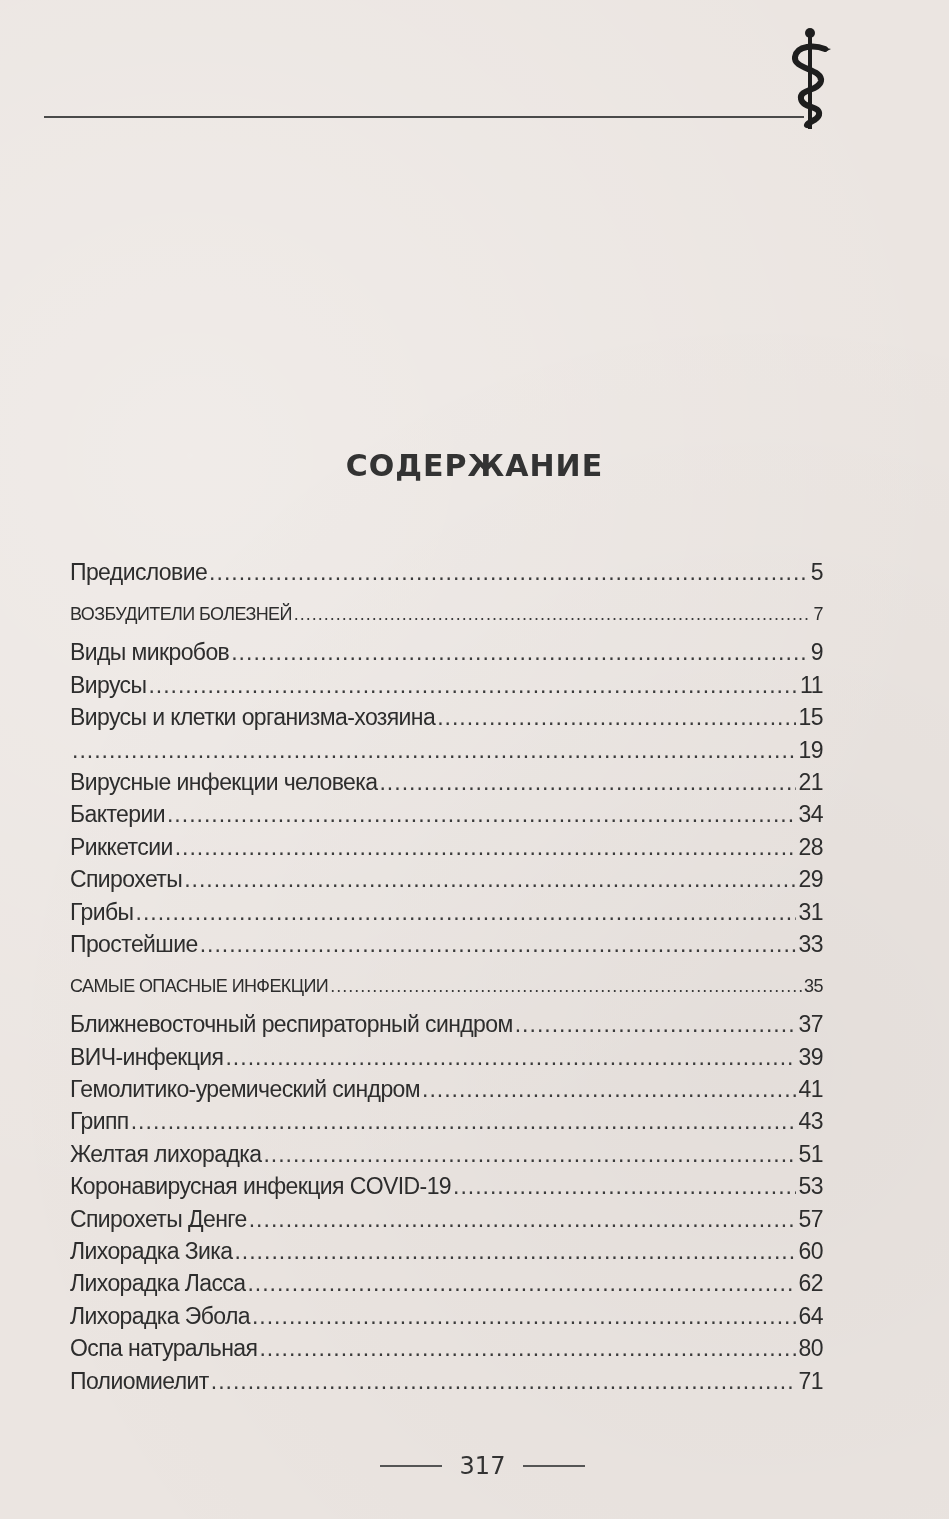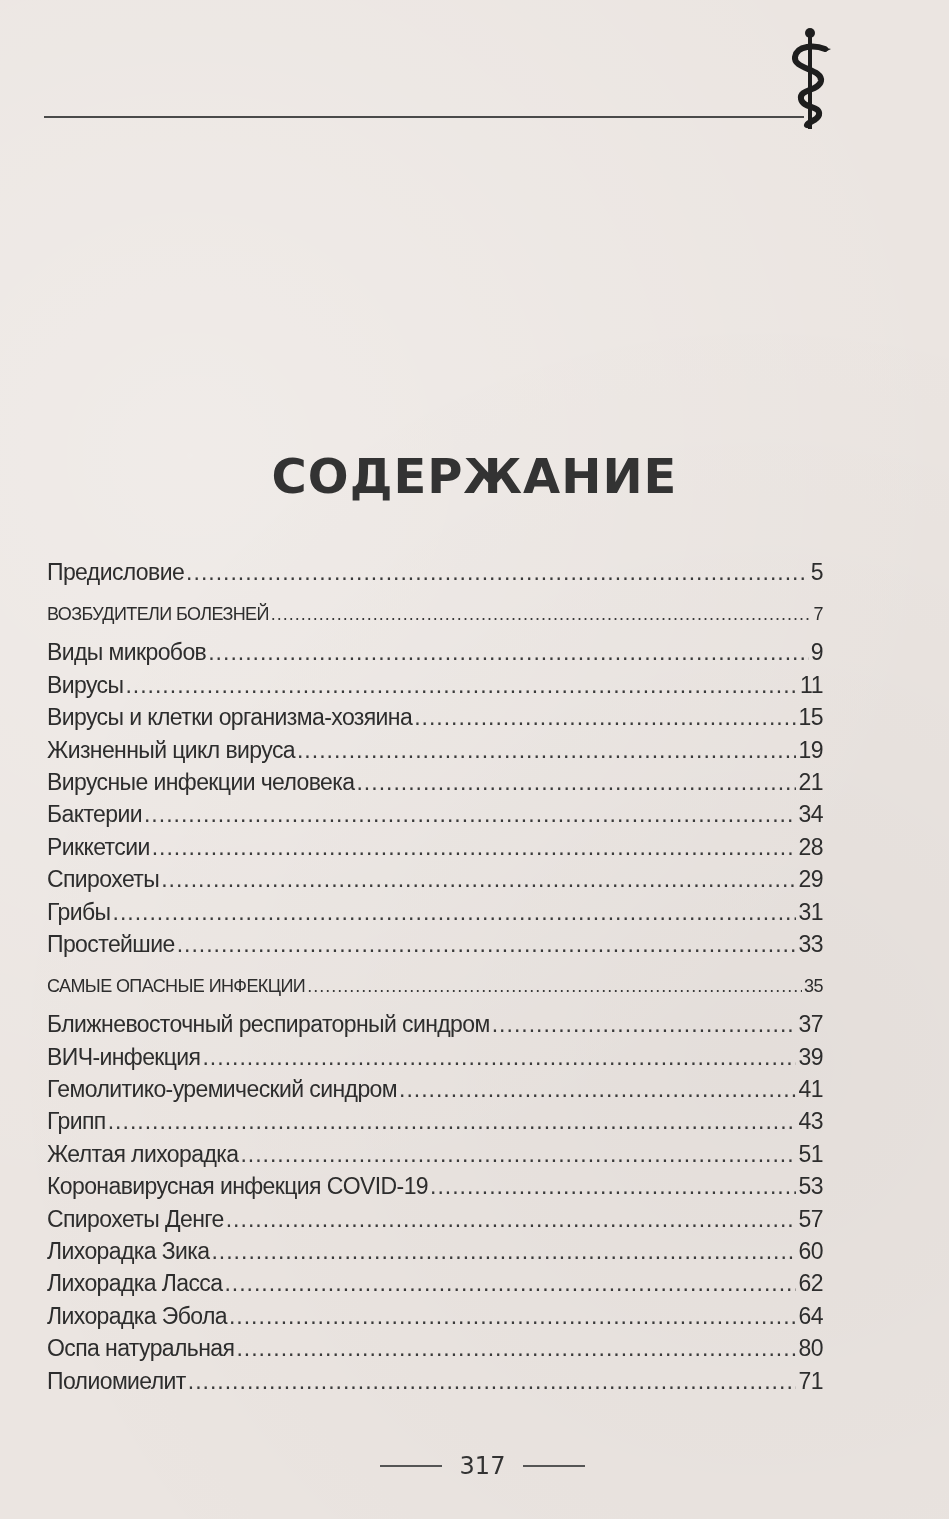--- a/index.html
+++ b/index.html
@@ -24,32 +24,33 @@
     position: absolute; left: 2px; top: 78px; width: 760px; height: 2px;
     background: #4a4a4a;
   }
   .emblem {
     position: absolute; left: 785px; top: 25px; width: 50px; height: 105px;
   }
   .toc-title {
     position: absolute; left: 0; width: 949px; top: 448px;
     text-align: center;
     font-family: "DejaVu Sans", "Liberation Sans", sans-serif;
-    font-weight: bold; font-size: 48px; letter-spacing: 1px;
+    font-weight: bold; font-size: 30px; letter-spacing: 1px;
     color: #333;
   }
   .toc {
     position: absolute; left: 47px; top: 556px; width: 776px;
   }
   .toc-row {
     display: flex; align-items: baseline;
     font-family: "Liberation Sans", "DejaVu Sans", sans-serif;
     font-size: 23px; line-height: 32.4px; height: 32.4px;
     color: #2d2d2d;
     transform-origin: left center;
+    margin-left: 23px;
   }
   .toc-row .label { white-space: nowrap; letter-spacing: -0.6px; }
   .toc-row .leader {
     flex: 1; overflow: hidden; white-space: nowrap;
     margin: 0 2px; color: #3a3a3a; letter-spacing: 1px;
   }
   .toc-row .leader::after {
     content: "................................................................................................................................................................................";
   }
   .toc-row .page { white-space: nowrap; letter-spacing: -0.5px; }
@@ -102,21 +103,20 @@
       <span class="label">Вирусы</span>
       <span class="leader"></span>
       <span class="page">11</span>
     </div>
     <div class="toc-row">
       <span class="label">Вирусы и клетки организма-хозяина</span>
       <span class="leader"></span>
       <span class="page">15</span>
     </div>
     <div class="toc-row">
-      <span class="label">Жизненный цикл вируса</span>
       <span class="leader"></span>
       <span class="page">19</span>
     </div>
     <div class="toc-row">
       <span class="label">Вирусные инфекции человека</span>
       <span class="leader"></span>
       <span class="page">21</span>
     </div>
     <div class="toc-row">
       <span class="label">Бактерии</span>

